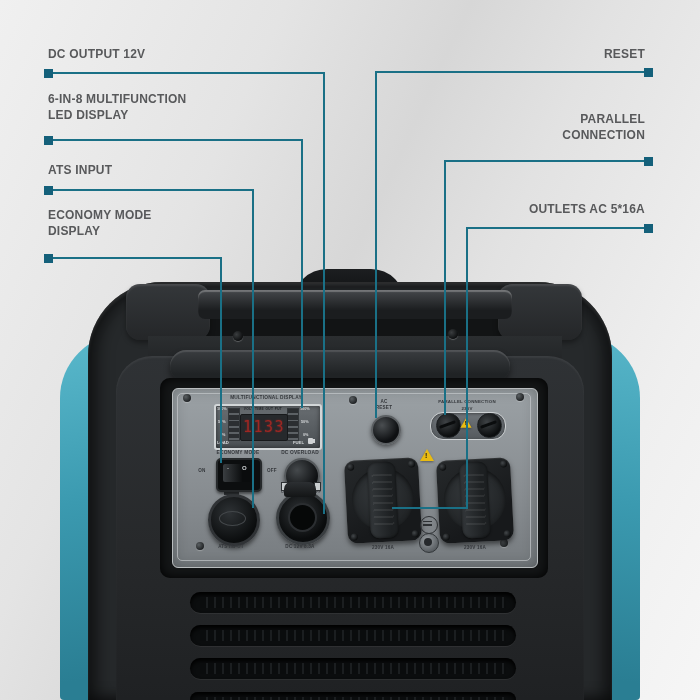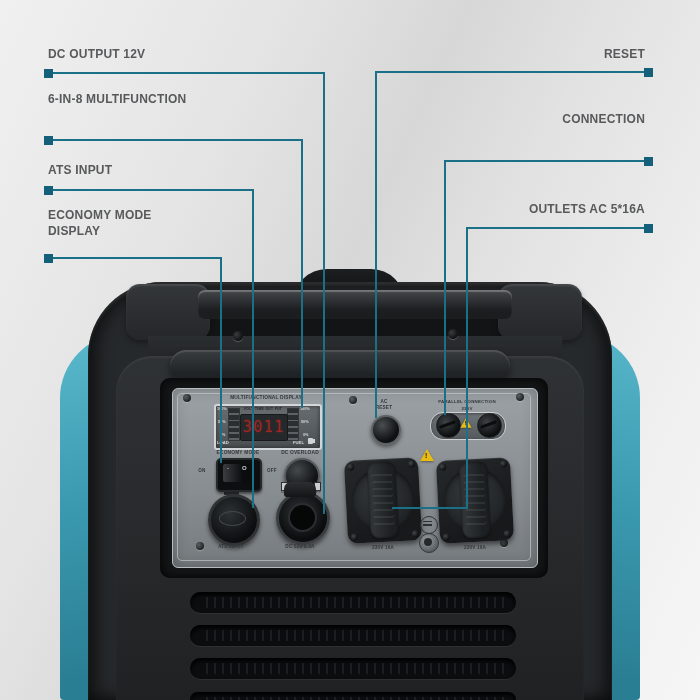--- a/index.html
+++ b/index.html
@@ -176,21 +176,21 @@
   <div class="seg-label" style="left:218px;top:420px;">50%</div>
   <div class="seg-label" style="left:220px;top:433px;">0%</div>
   <div class="seg-label" style="left:300px;top:407px;">100%</div>
   <div class="seg-label" style="left:301px;top:420px;">50%</div>
   <div class="seg-label" style="left:303px;top:433px;">0%</div>
   <div class="seg-label" style="left:217px;top:440px;font-size:4.2px;">LOAD</div>
   <div class="seg-label" style="left:293px;top:440px;font-size:4.2px;">FUEL</div>
   <div class="fuel-ic"></div>
   <div class="ind-row">VOLT TIME OUT PUT</div>
   <div class="digits-inset">
-    <span class="digits">3011</span>
+    <span class="digits">1133</span>
   </div>
 
   <div class="micro" style="left:203px;top:450px;width:70px;font-size:4.8px;">ECONOMY MODE</div>
   <div class="micro" style="left:192px;top:468px;width:20px;font-size:4.6px;">ON</div>
   <div class="micro" style="left:262px;top:468px;width:20px;font-size:4.6px;">OFF</div>
   <div class="rocker">
     <div class="rocker-in"></div>
     <span class="rocker-mark" style="left:9px;">-</span>
     <span class="rocker-mark" style="left:24px;">O</span>
   </div>
@@ -248,33 +248,35 @@
   <div class="vent" style="top:625px;"></div>
   <div class="vent" style="top:658px;"></div>
   <div class="vent" style="top:692px;height:8px;border-radius:11px 11px 0 0;"></div>
 
   <div class="co-label" style="left:48px;top:47px;">
     <span style="display:block;">DC OUTPUT 12V</span>
     <span style="display:block;"></span>
   </div>
   <div class="co-label" style="left:48px;top:92px;">
     <span style="display:block;">6-IN-8 MULTIFUNCTION</span>
+    <span style="display:block;">LED DISPLAY</span>
   </div>
   <div class="co-label" style="left:48px;top:163px;">
     <span style="display:block;">ATS INPUT</span>
   </div>
   <div class="co-label" style="left:48px;top:208px;">
     <span style="display:block;">ECONOMY MODE</span>
     <span style="display:block;">DISPLAY</span>
   </div>
 
   <div class="co-label right" style="right:55px;top:47px;">
     <span style="display:block;">RESET</span>
   </div>
   <div class="co-label right" style="right:55px;top:112px;">
+    <span style="display:block;">PARALLEL</span>
     <span style="display:block;">CONNECTION</span>
   </div>
   <div class="co-label right" style="right:55px;top:202px;">
     <span style="display:block;">OUTLETS AC 5*16A</span>
   </div>
 
   <div class="co-sq" style="left:44px;top:69px;"></div>
   <div class="co-line" style="left:48px;top:72px;width:277px;height:2px;"></div>
   <div class="co-line" style="left:323px;top:72px;width:2px;height:442px;"></div>
 

